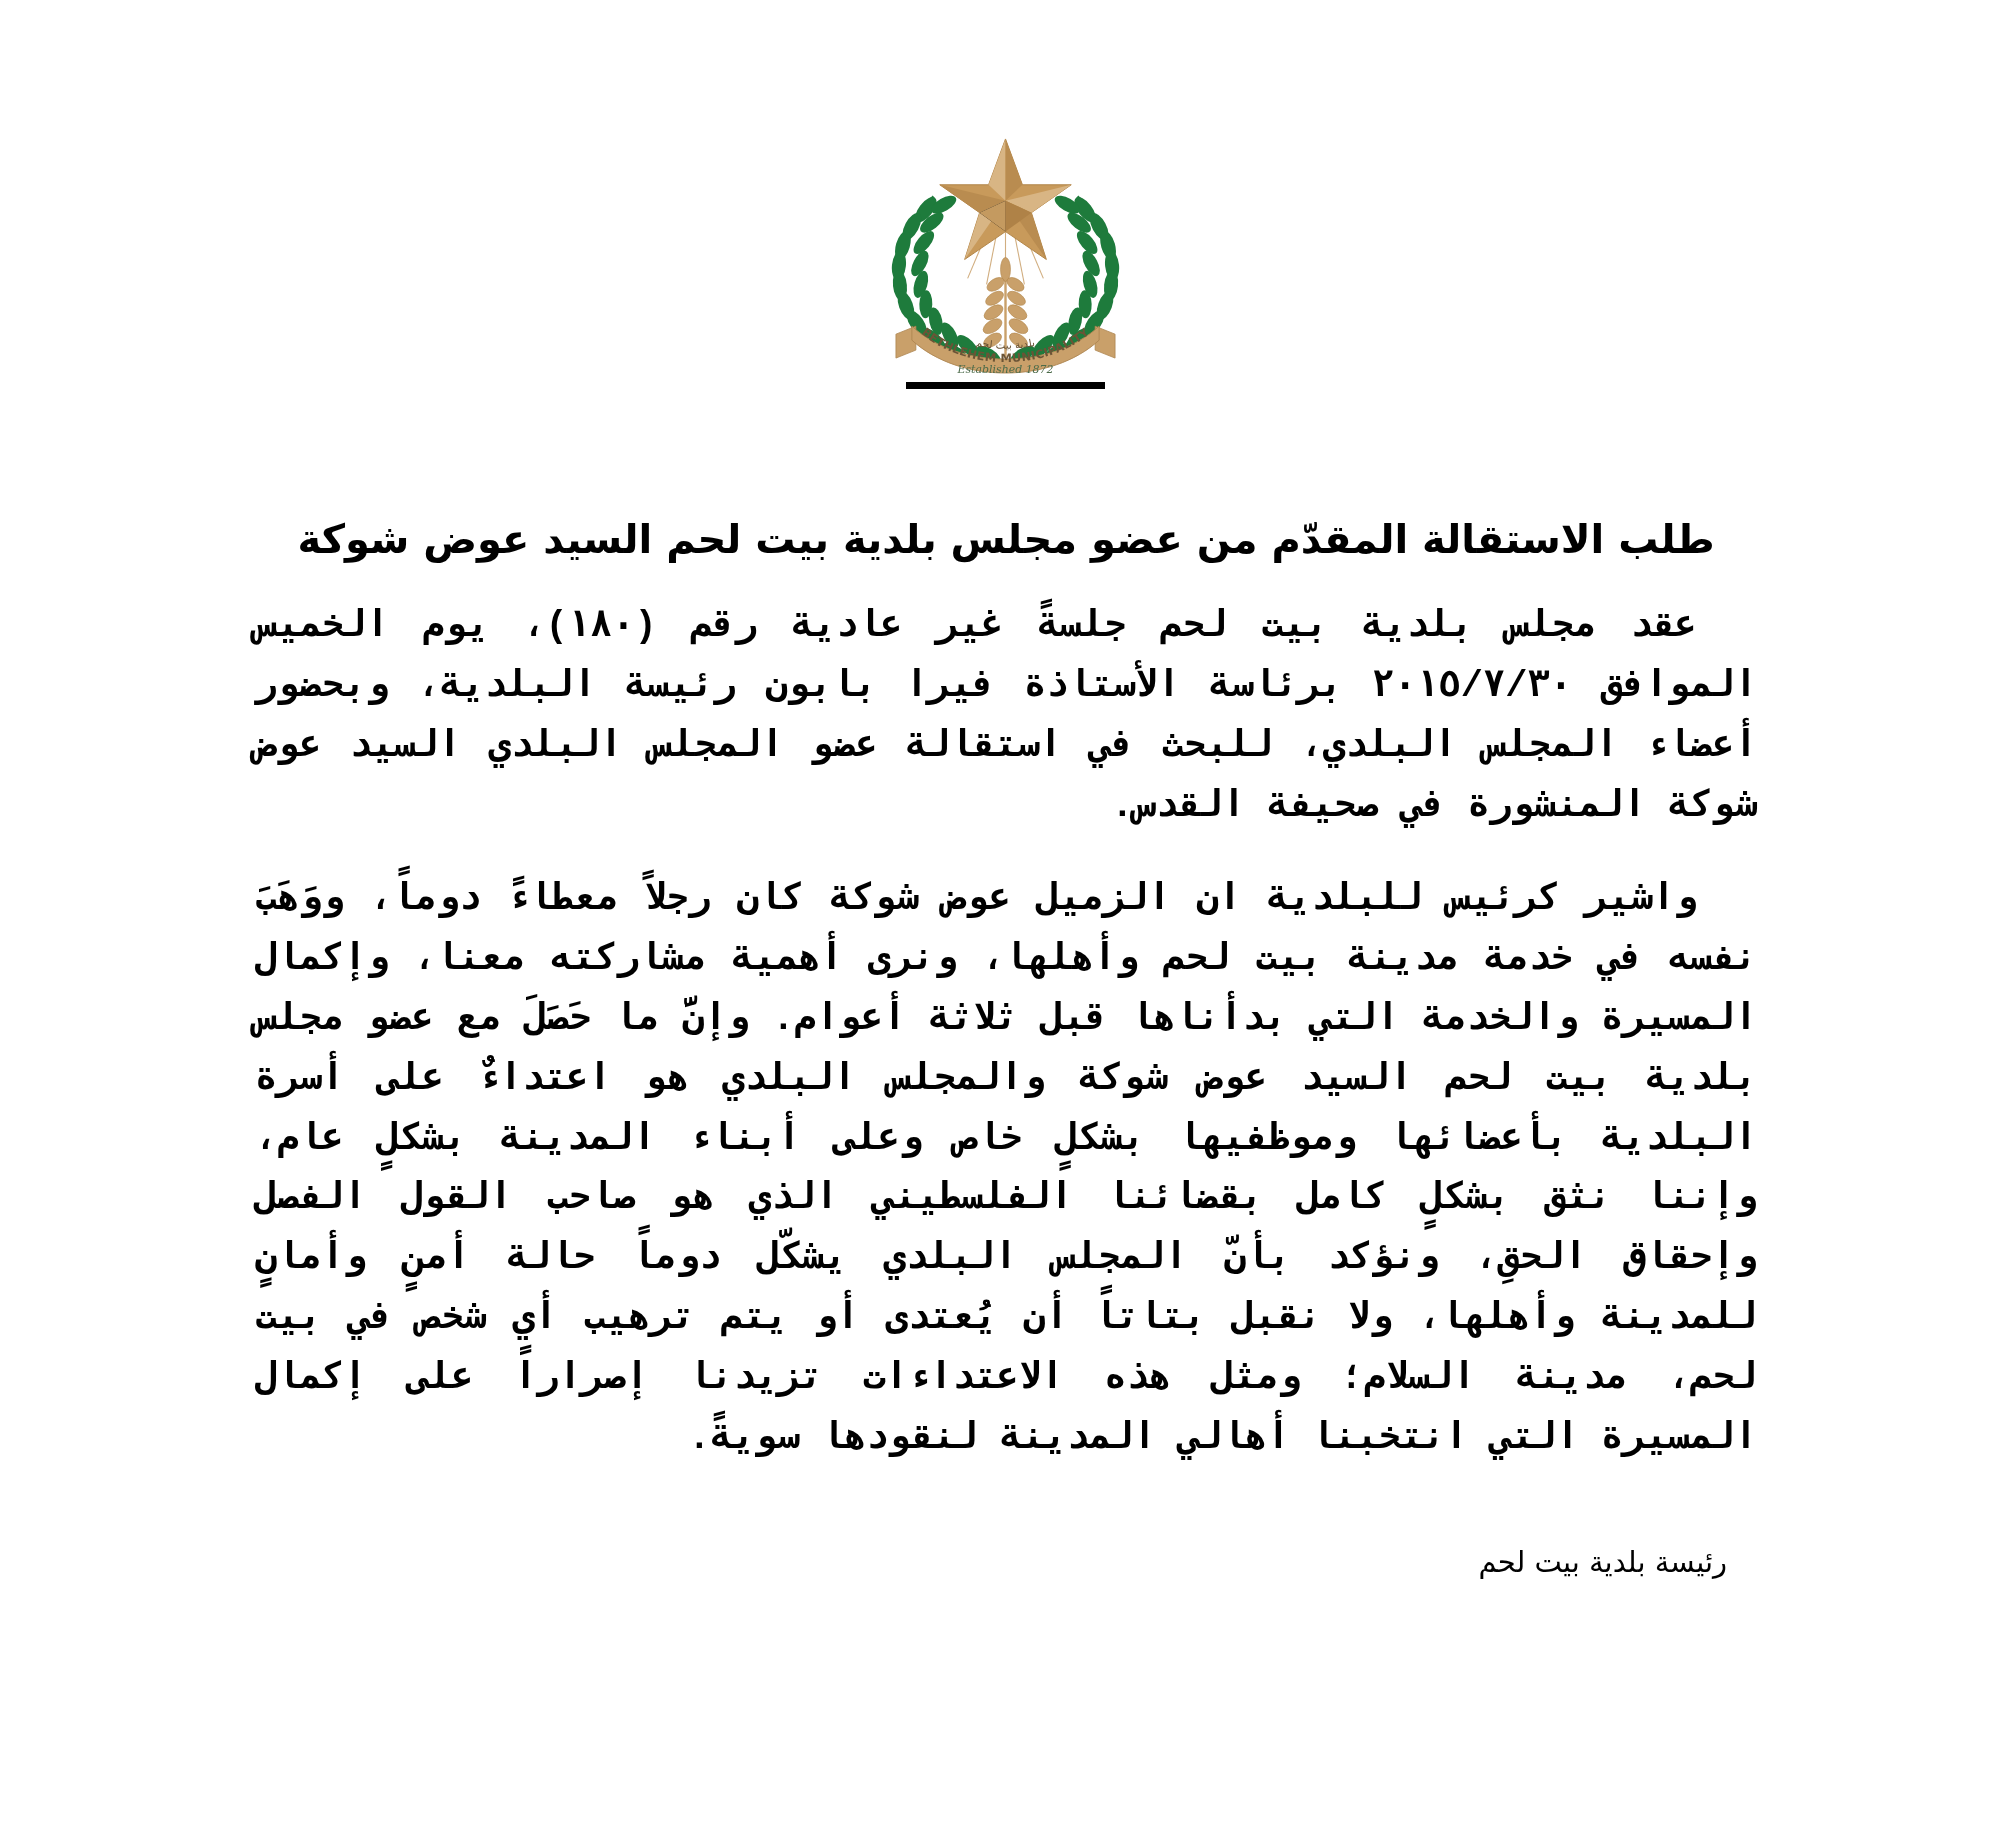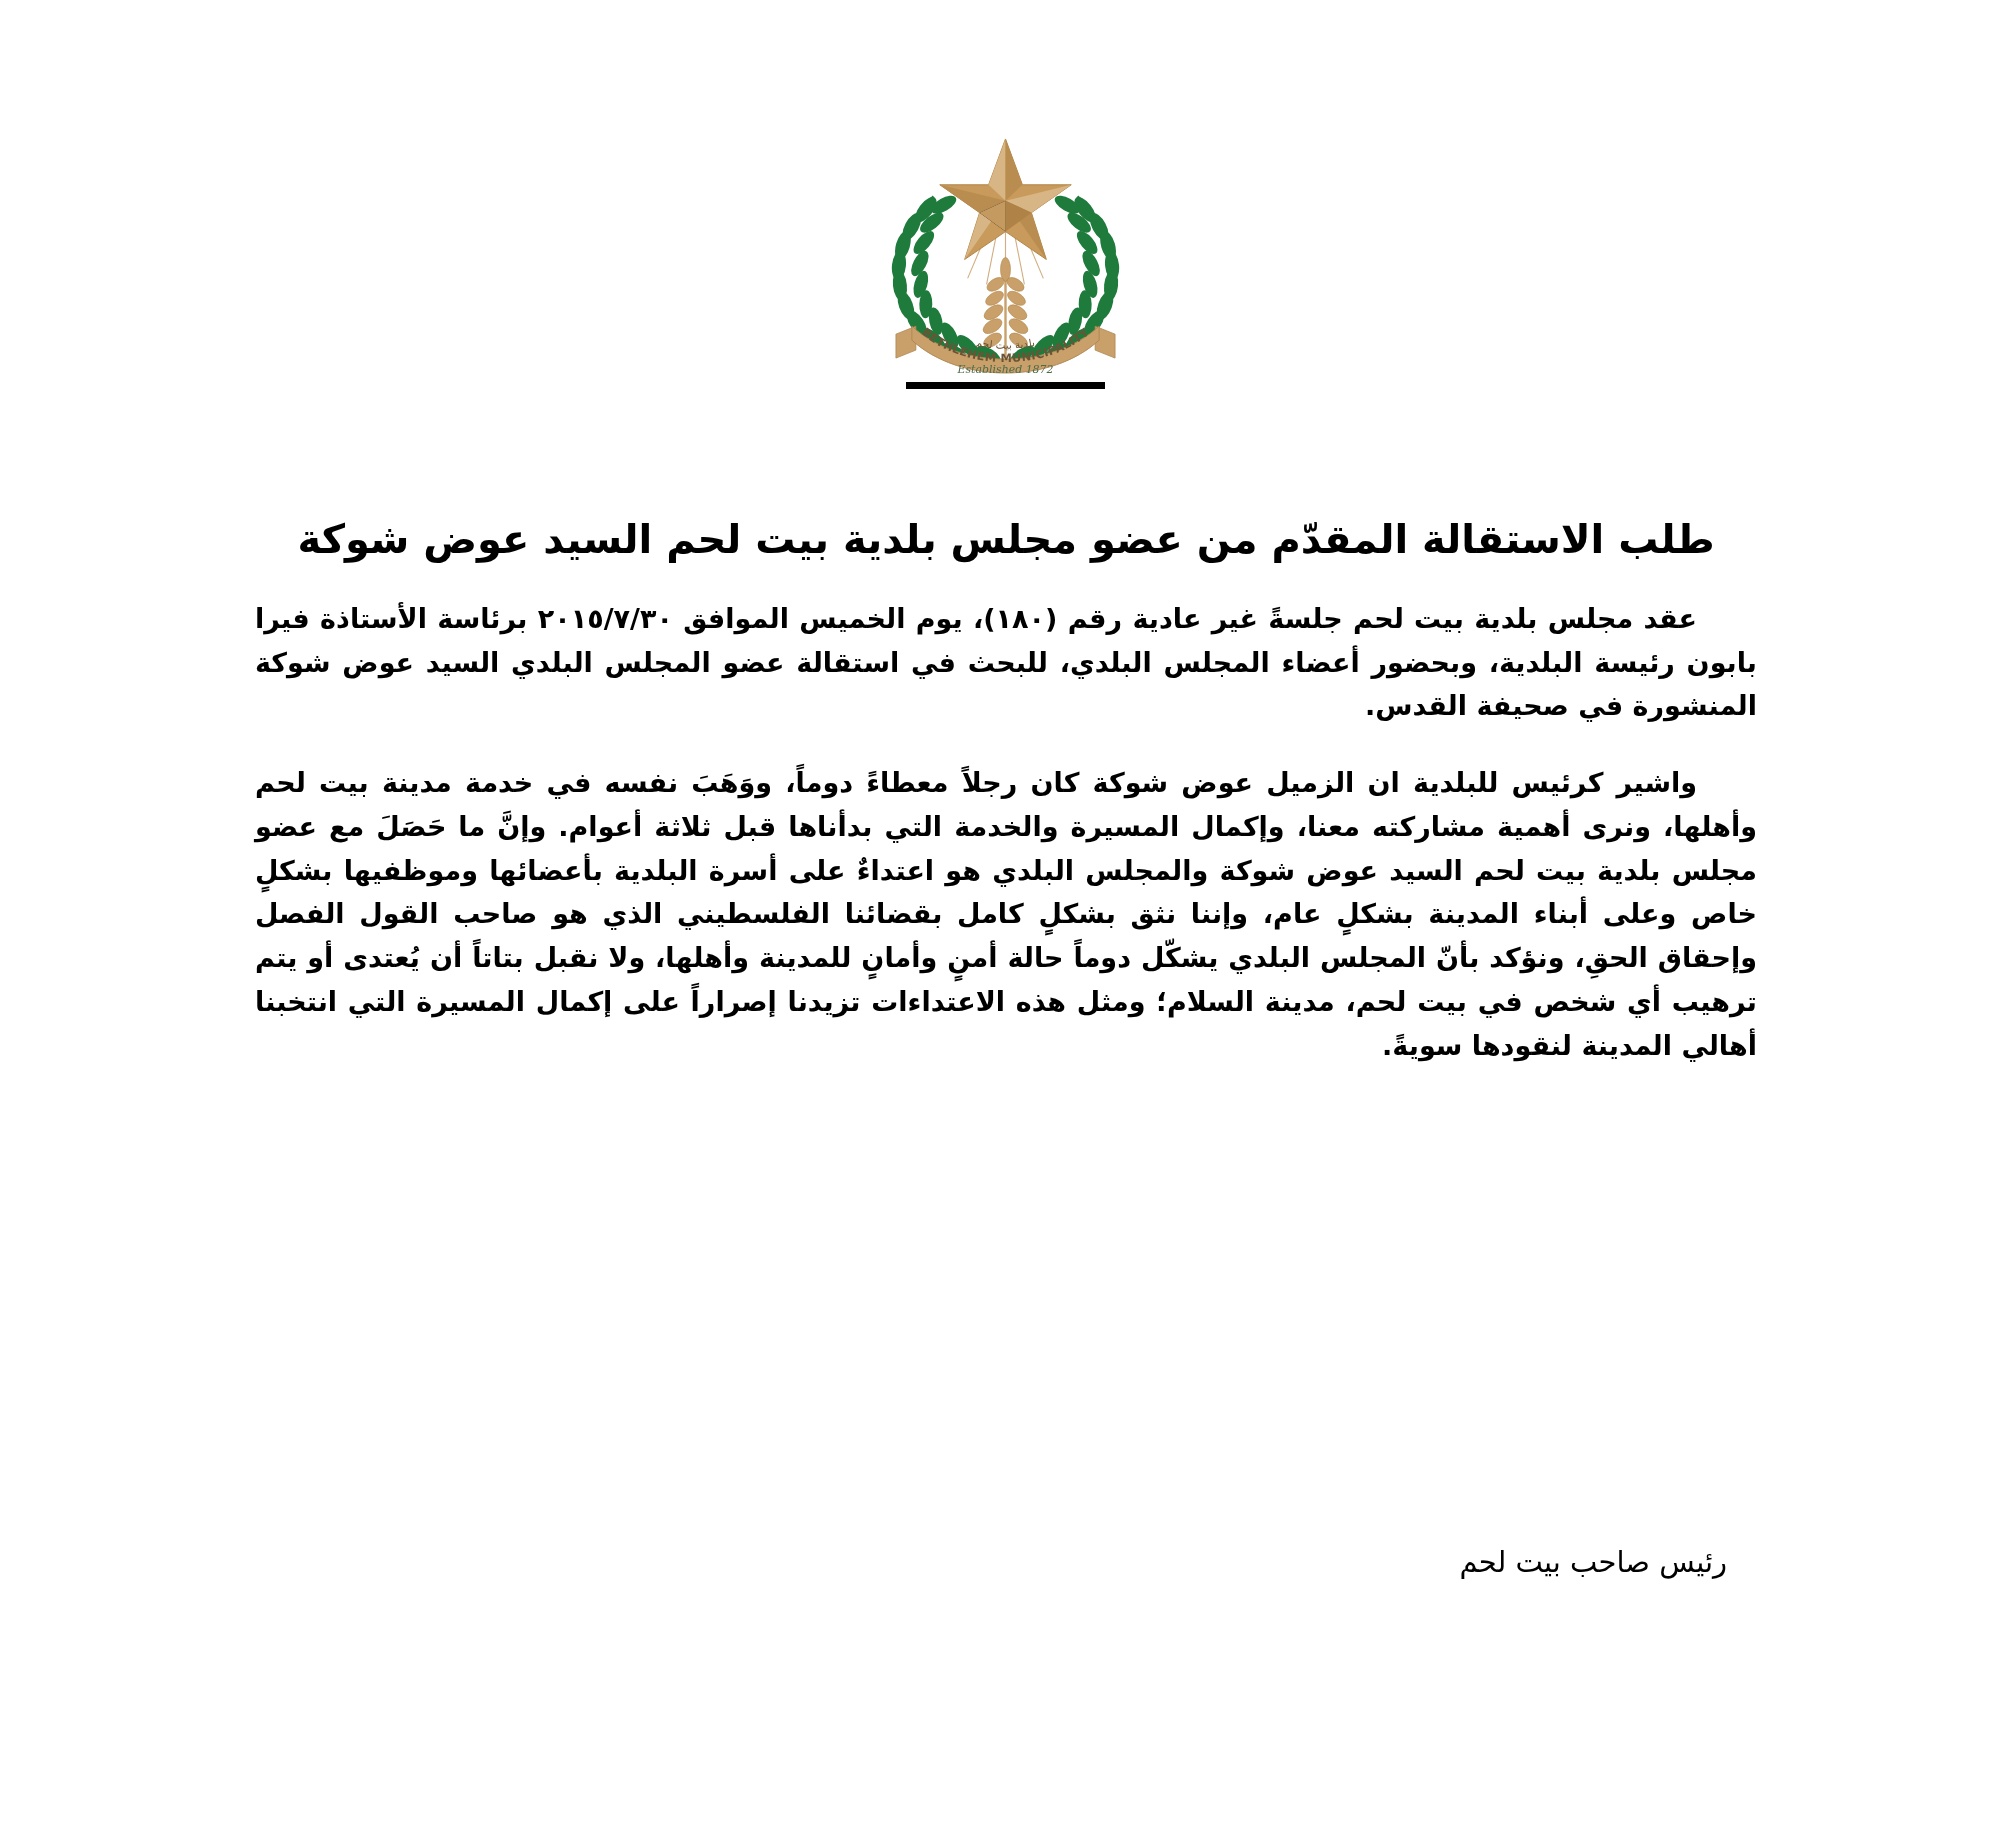--- a/index.html
+++ b/index.html
@@ -50,27 +50,28 @@
     text-align: center;
     font-weight: bold;
     font-size: 40px;
     line-height: 1.5;
     margin: 0 0 28px 0;
     letter-spacing: 0px;
   }
 
   .para {
     font-weight: bold;
-    font-size: 27px;
+    font-size: 37px;
     line-height: 1.62;
     text-align: justify;
     text-align-last: right;
     text-justify: inter-word;
     margin: 0 0 33px 0;
     text-indent: 60px;
+    font-family: Liberation Mono, monospace;
   }
   .para.last-para { margin-bottom: 8px; }
 
   
   .signature {
     position: absolute;
     top: 1540px;
     right: 254px;
     width: 697px;
     text-align: right;
@@ -205,15 +206,15 @@
 
   <h1 class="doc-title">طلب الاستقالة المقدّم من عضو مجلس بلدية بيت لحم السيد عوض شوكة</h1>
 
   <p class="para">عقد مجلس بلدية بيت لحم جلسةً غير عادية رقم (١٨٠)، يوم الخميس الموافق ٢٠١٥/٧/٣٠ برئاسة الأستاذة فيرا بابون رئيسة البلدية، وبحضور أعضاء المجلس البلدي، للبحث في استقالة عضو المجلس البلدي السيد عوض شوكة المنشورة في صحيفة القدس.</p>
 
 
   <p class="para last-para">واشير كرئيس للبلدية ان الزميل عوض شوكة كان رجلاً معطاءً دوماً، ووَهَبَ نفسه في خدمة مدينة بيت لحم وأهلها، ونرى أهمية مشاركته معنا، وإكمال المسيرة والخدمة التي بدأناها قبل ثلاثة أعوام. وإنَّ ما حَصَلَ مع عضو مجلس بلدية بيت لحم السيد عوض شوكة والمجلس البلدي هو اعتداءٌ على أسرة البلدية بأعضائها وموظفيها بشكلٍ خاص وعلى أبناء المدينة بشكلٍ عام، وإننا نثق بشكلٍ كامل بقضائنا الفلسطيني الذي هو صاحب القول الفصل وإحقاق الحقِ، ونؤكد بأنّ المجلس البلدي يشكّل دوماً حالة أمنٍ وأمانٍ للمدينة وأهلها، ولا نقبل بتاتاً أن يُعتدى أو يتم ترهيب أي شخص في بيت لحم، مدينة السلام؛ ومثل هذه الاعتداءات تزيدنا إصراراً على إكمال المسيرة التي انتخبنا أهالي المدينة لنقودها سويةً.</p>
 </div>
 
 <div class="signature">
-  <div class="sig-line">رئيس صاحب بيت لحم</div>
+  <div class="sig-line">رئيسة بلدية بيت لحم</div>
 </div>
 
 
 </body></html>

